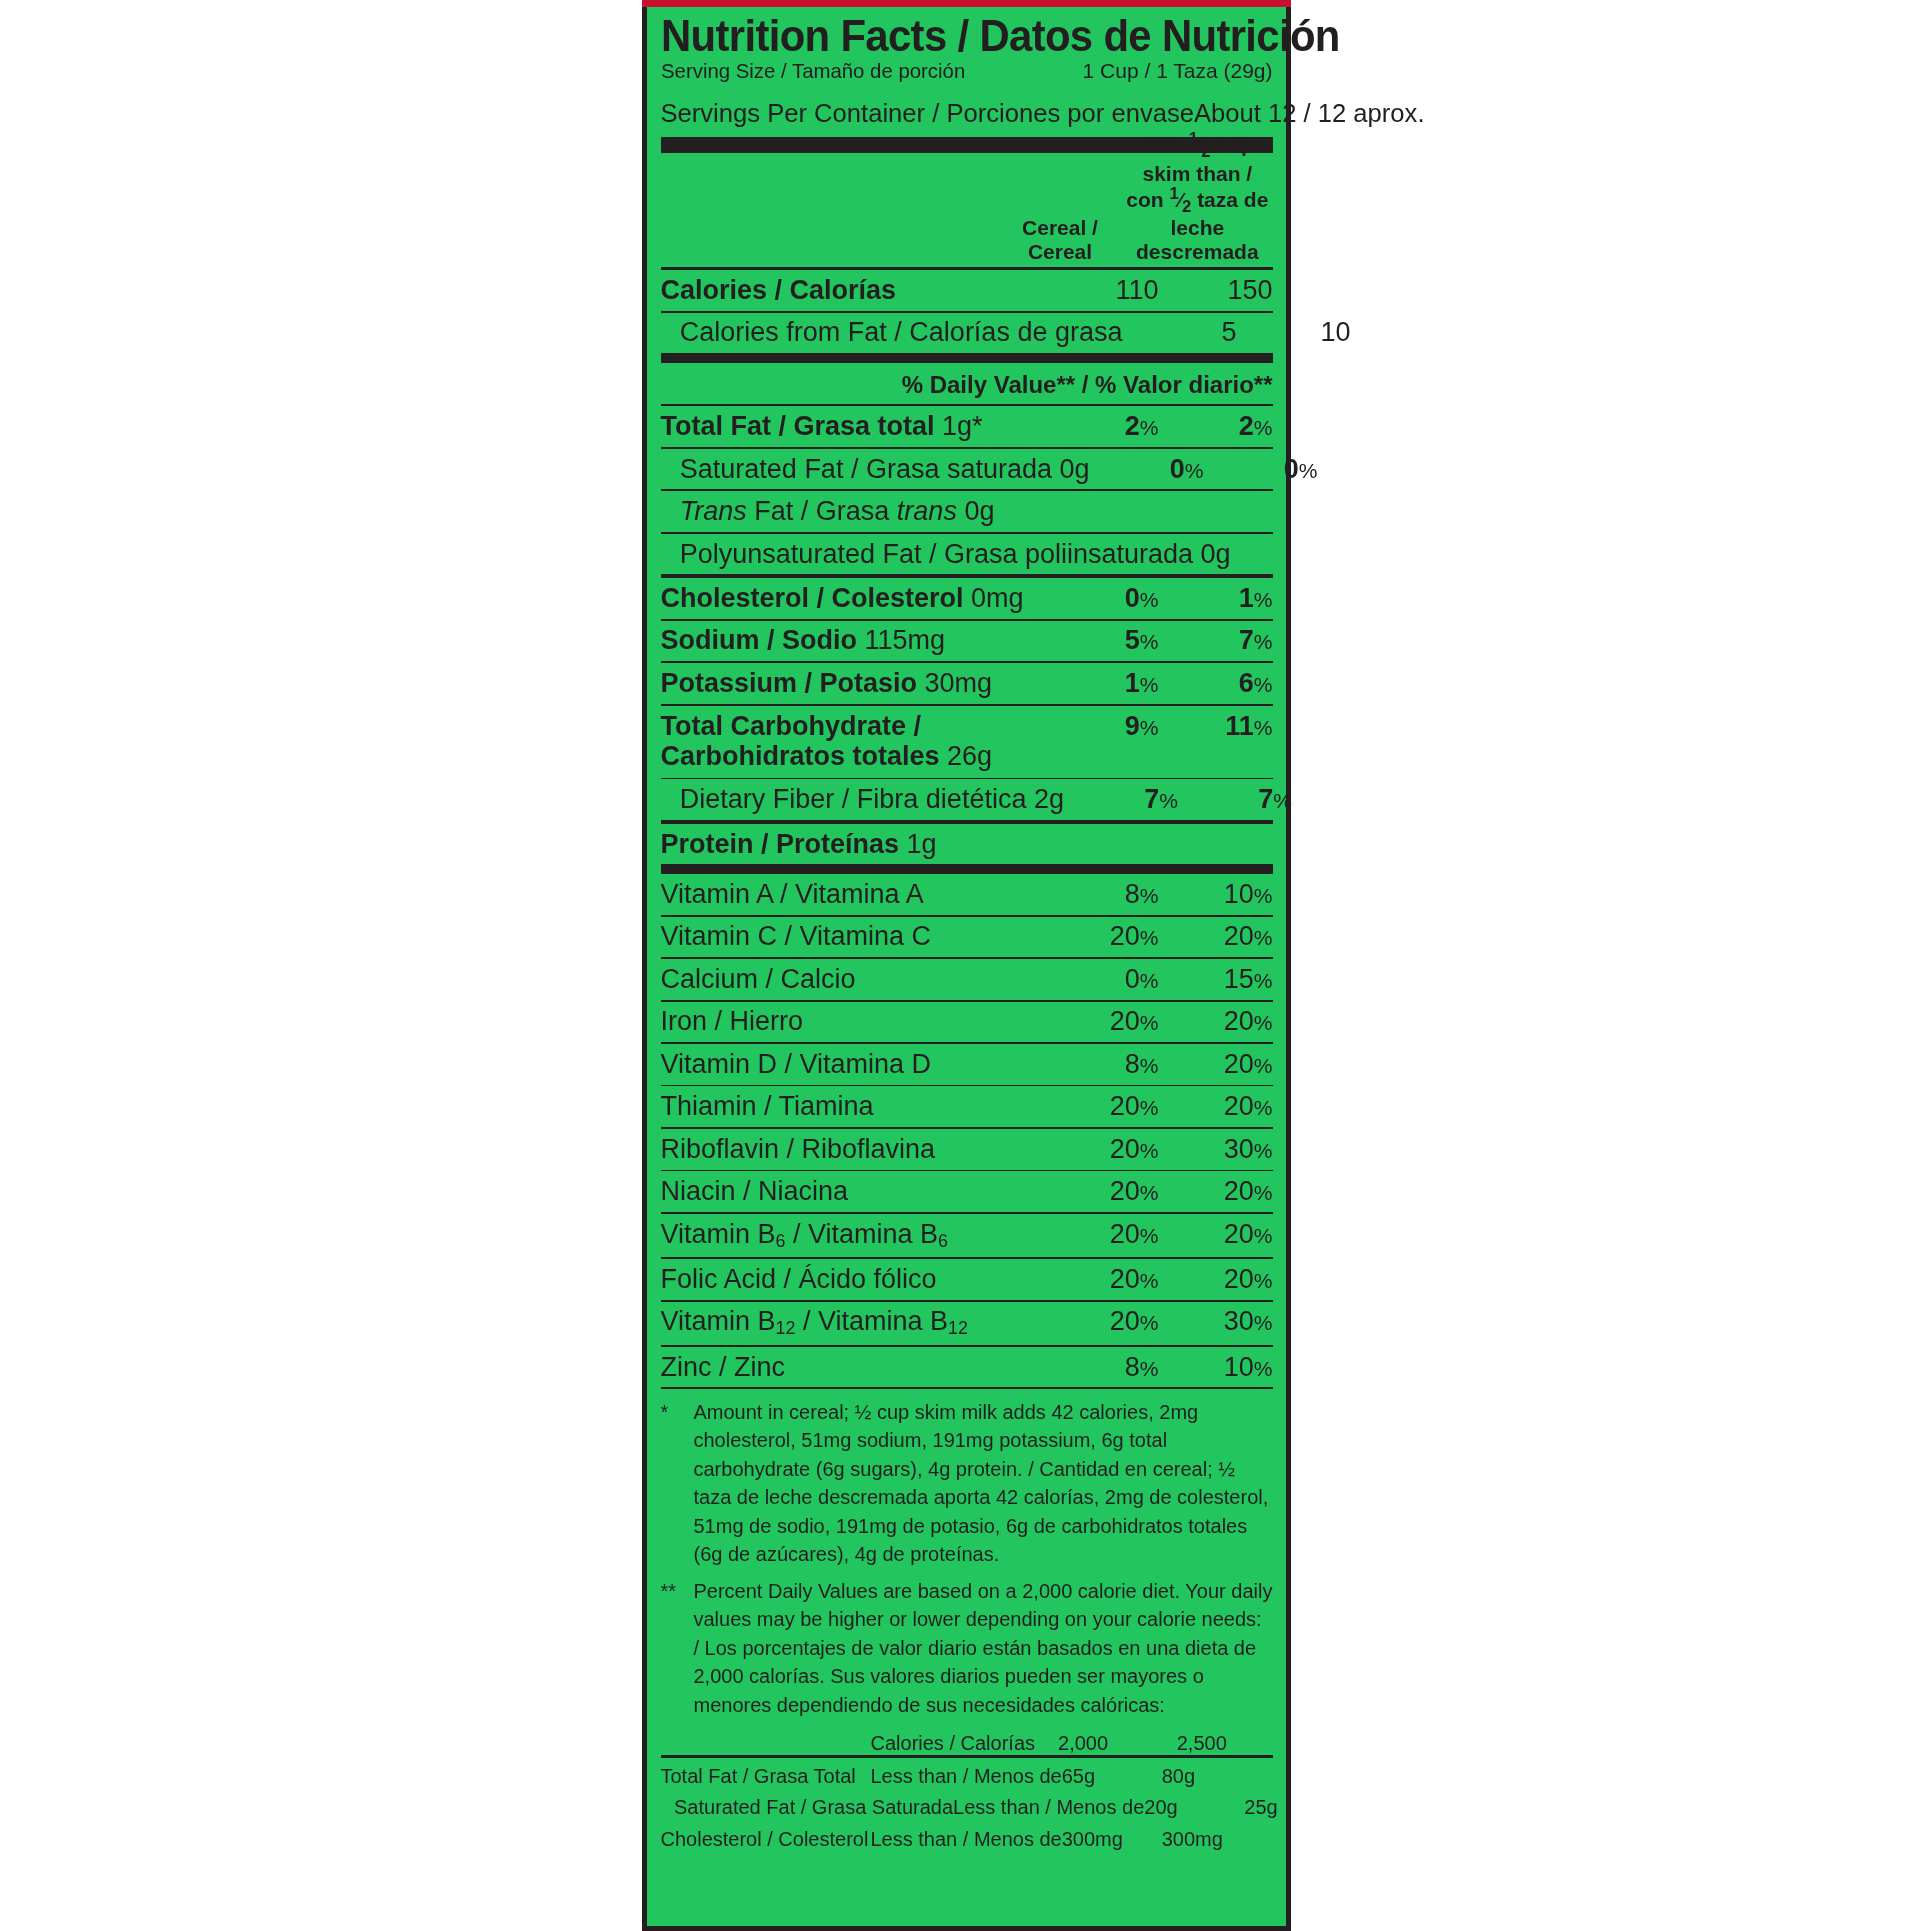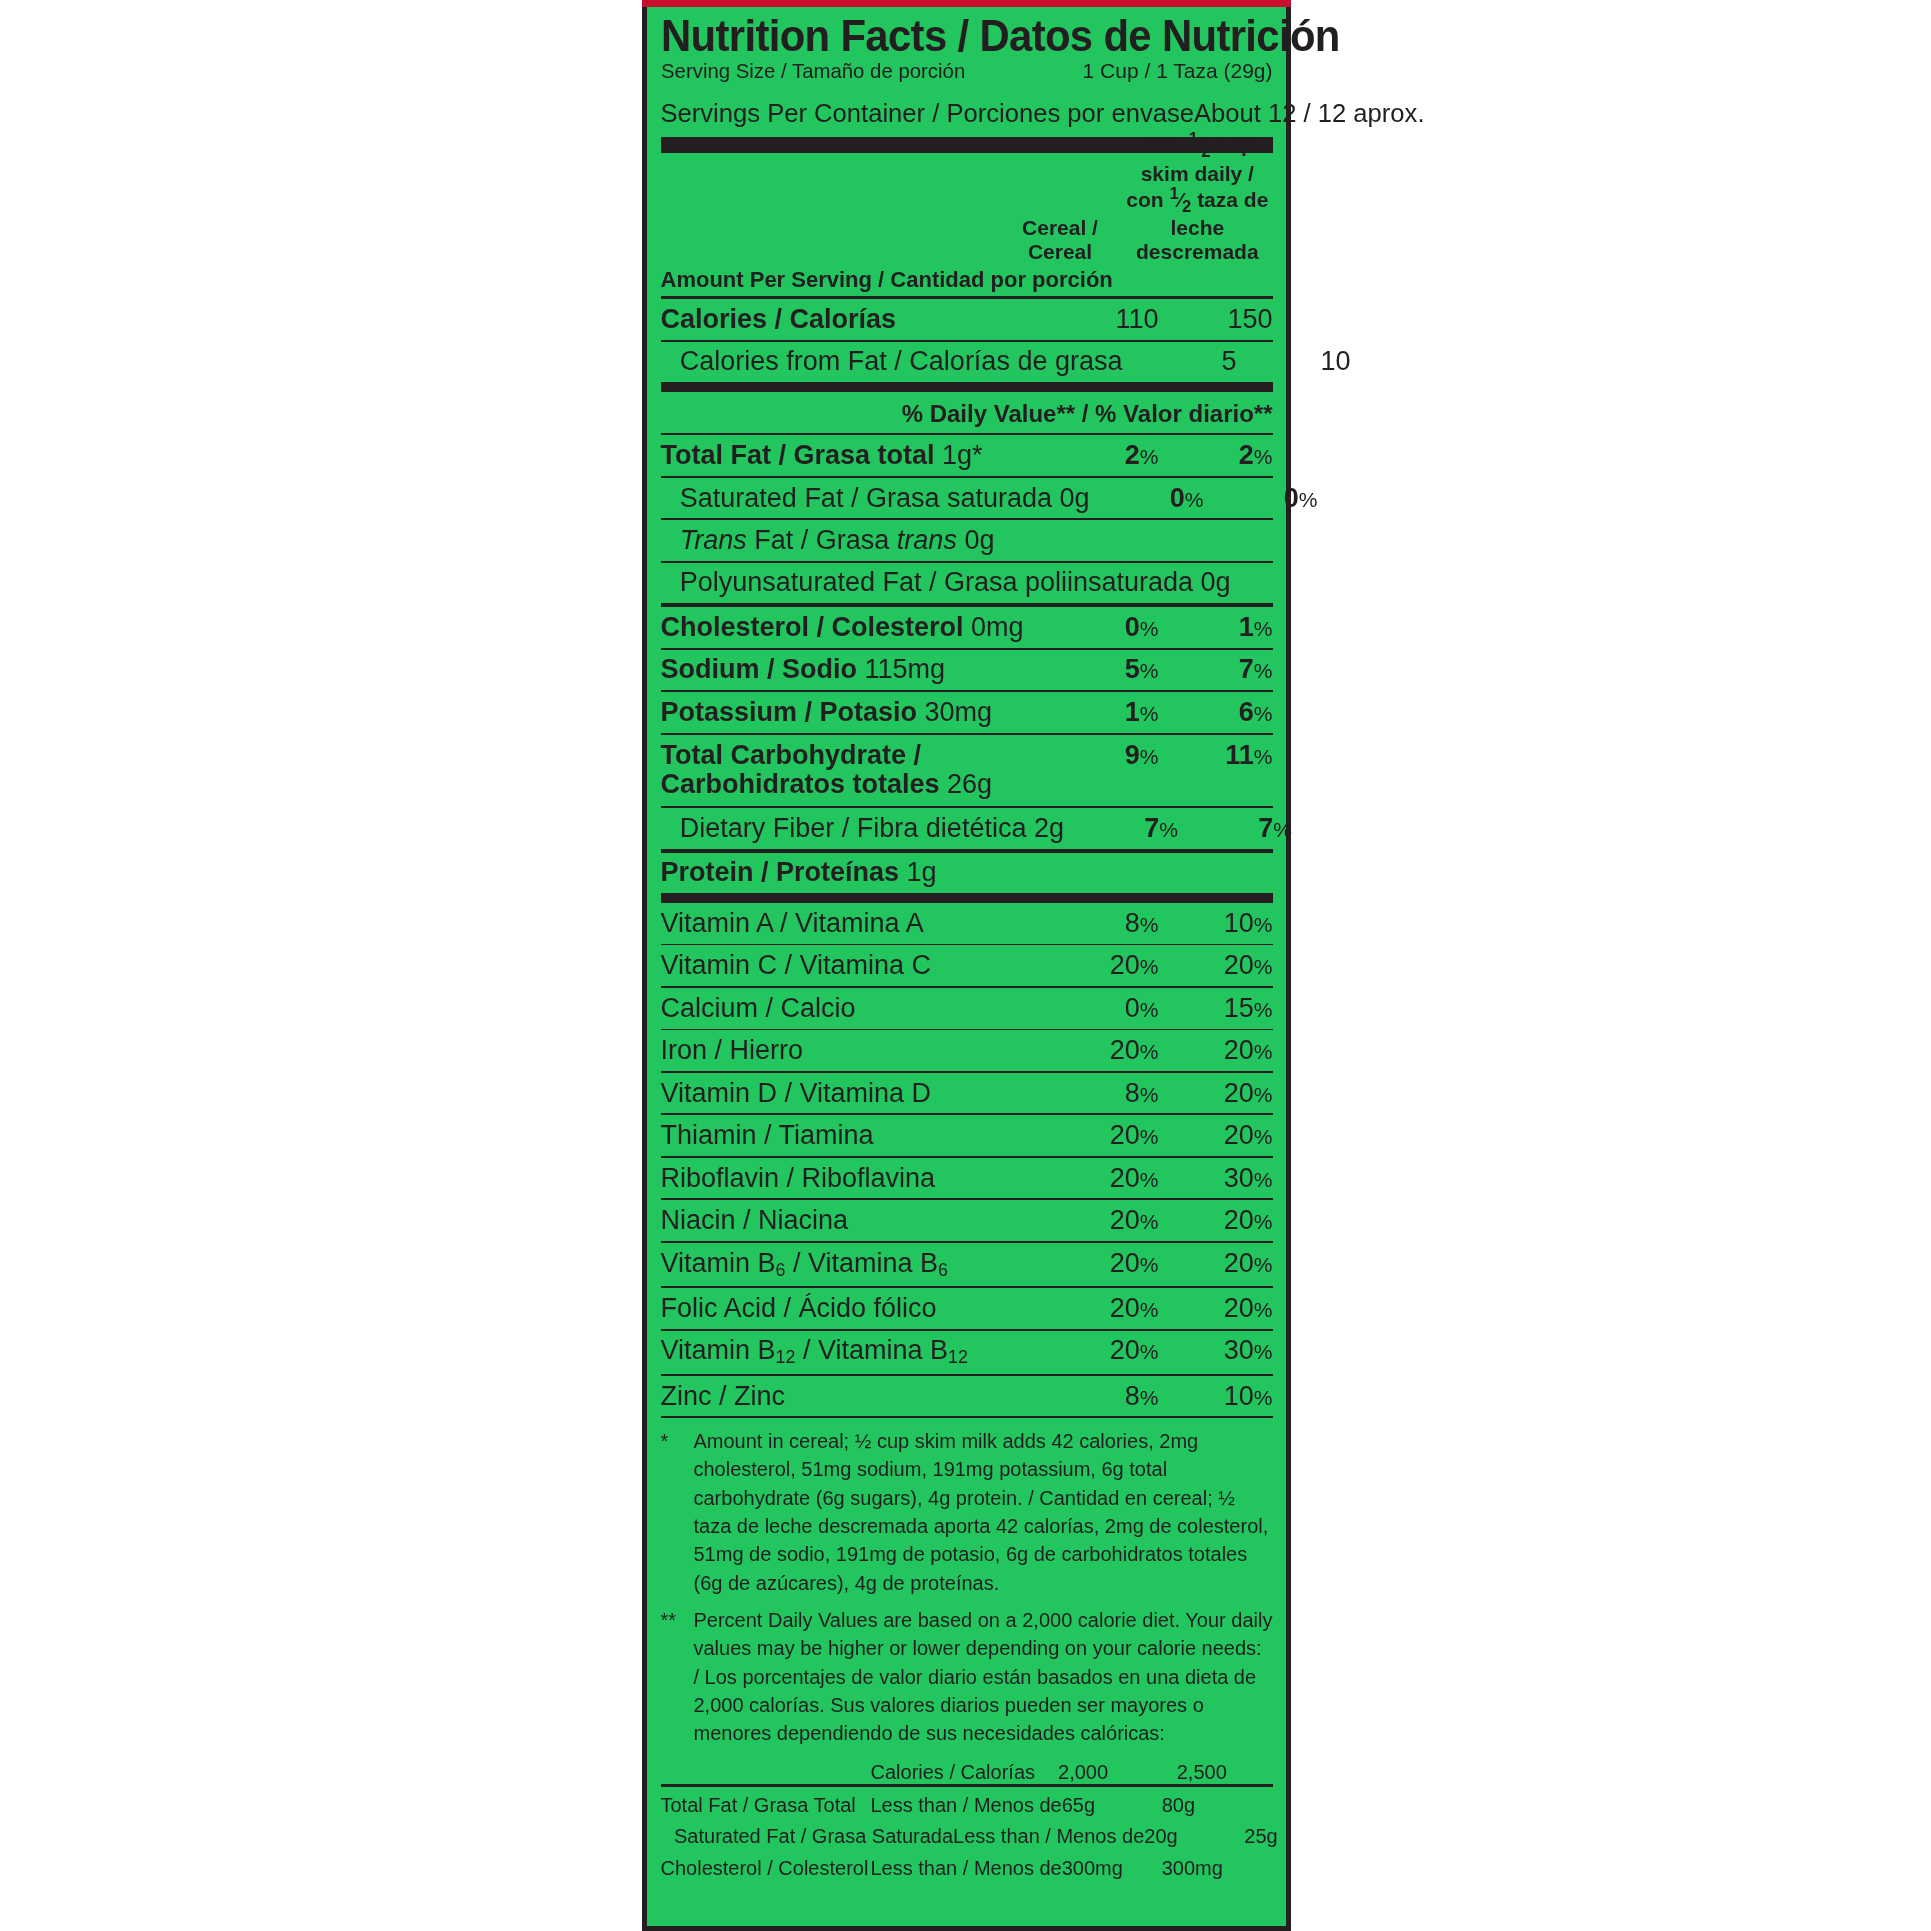--- a/index.html
+++ b/index.html
@@ -209,29 +209,26 @@
 
     <div class="rule-thick"></div>
 
     <div class="colhead pad">
       <div class="cerealhead">
         <div>Cereal /</div>
         <div>Cereal</div>
       </div>
       <div class="milkhead">
         <div><span>with </span><span class="frac"><sup>1</sup>⁄<sub>2</sub></span><span> cup</span></div>
-        <div>skim daily /</div>
+        <div>skim than /</div>
         <div><span>con </span><span class="frac"><sup>1</sup>⁄<sub>2</sub></span><span> taza de</span></div>
         <div>leche descremada</div>
       </div>
     </div>
 
-    <div class="pad">
-      <div class="amtrow">Amount Per Serving / Cantidad por porción</div>
-    </div>
     <div class="rule-hair2"></div>
 
     <div class="pad">
       <div class="nrow">
         <span class="name b">Calories / Calorías</span>
         <span class="c1">110</span>
         <span class="c2">150</span>
       </div>
     </div>
     <div class="rule-hair"></div>

